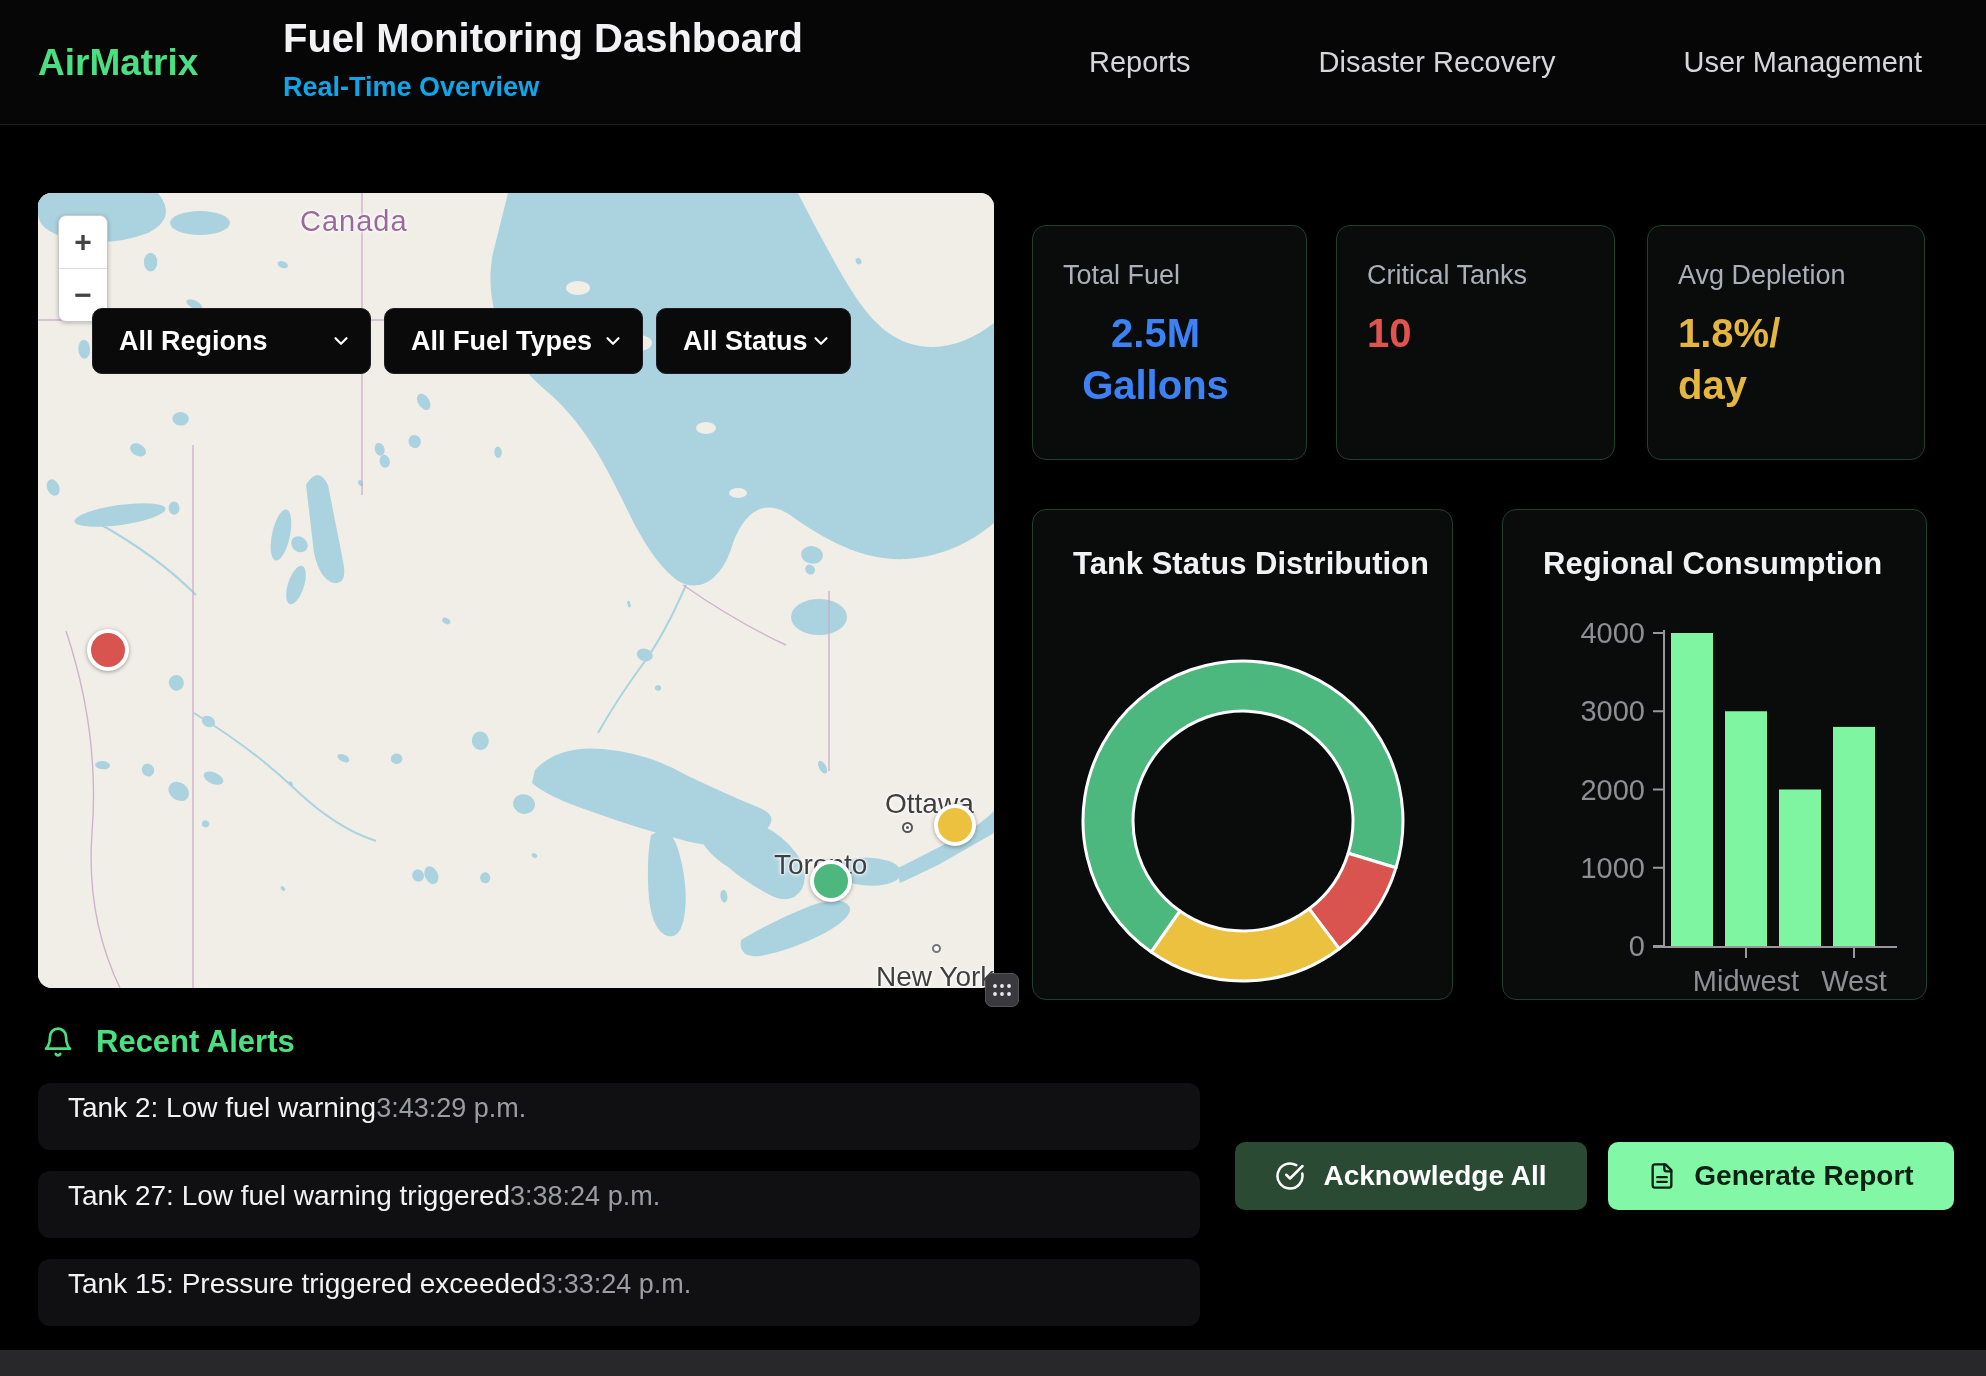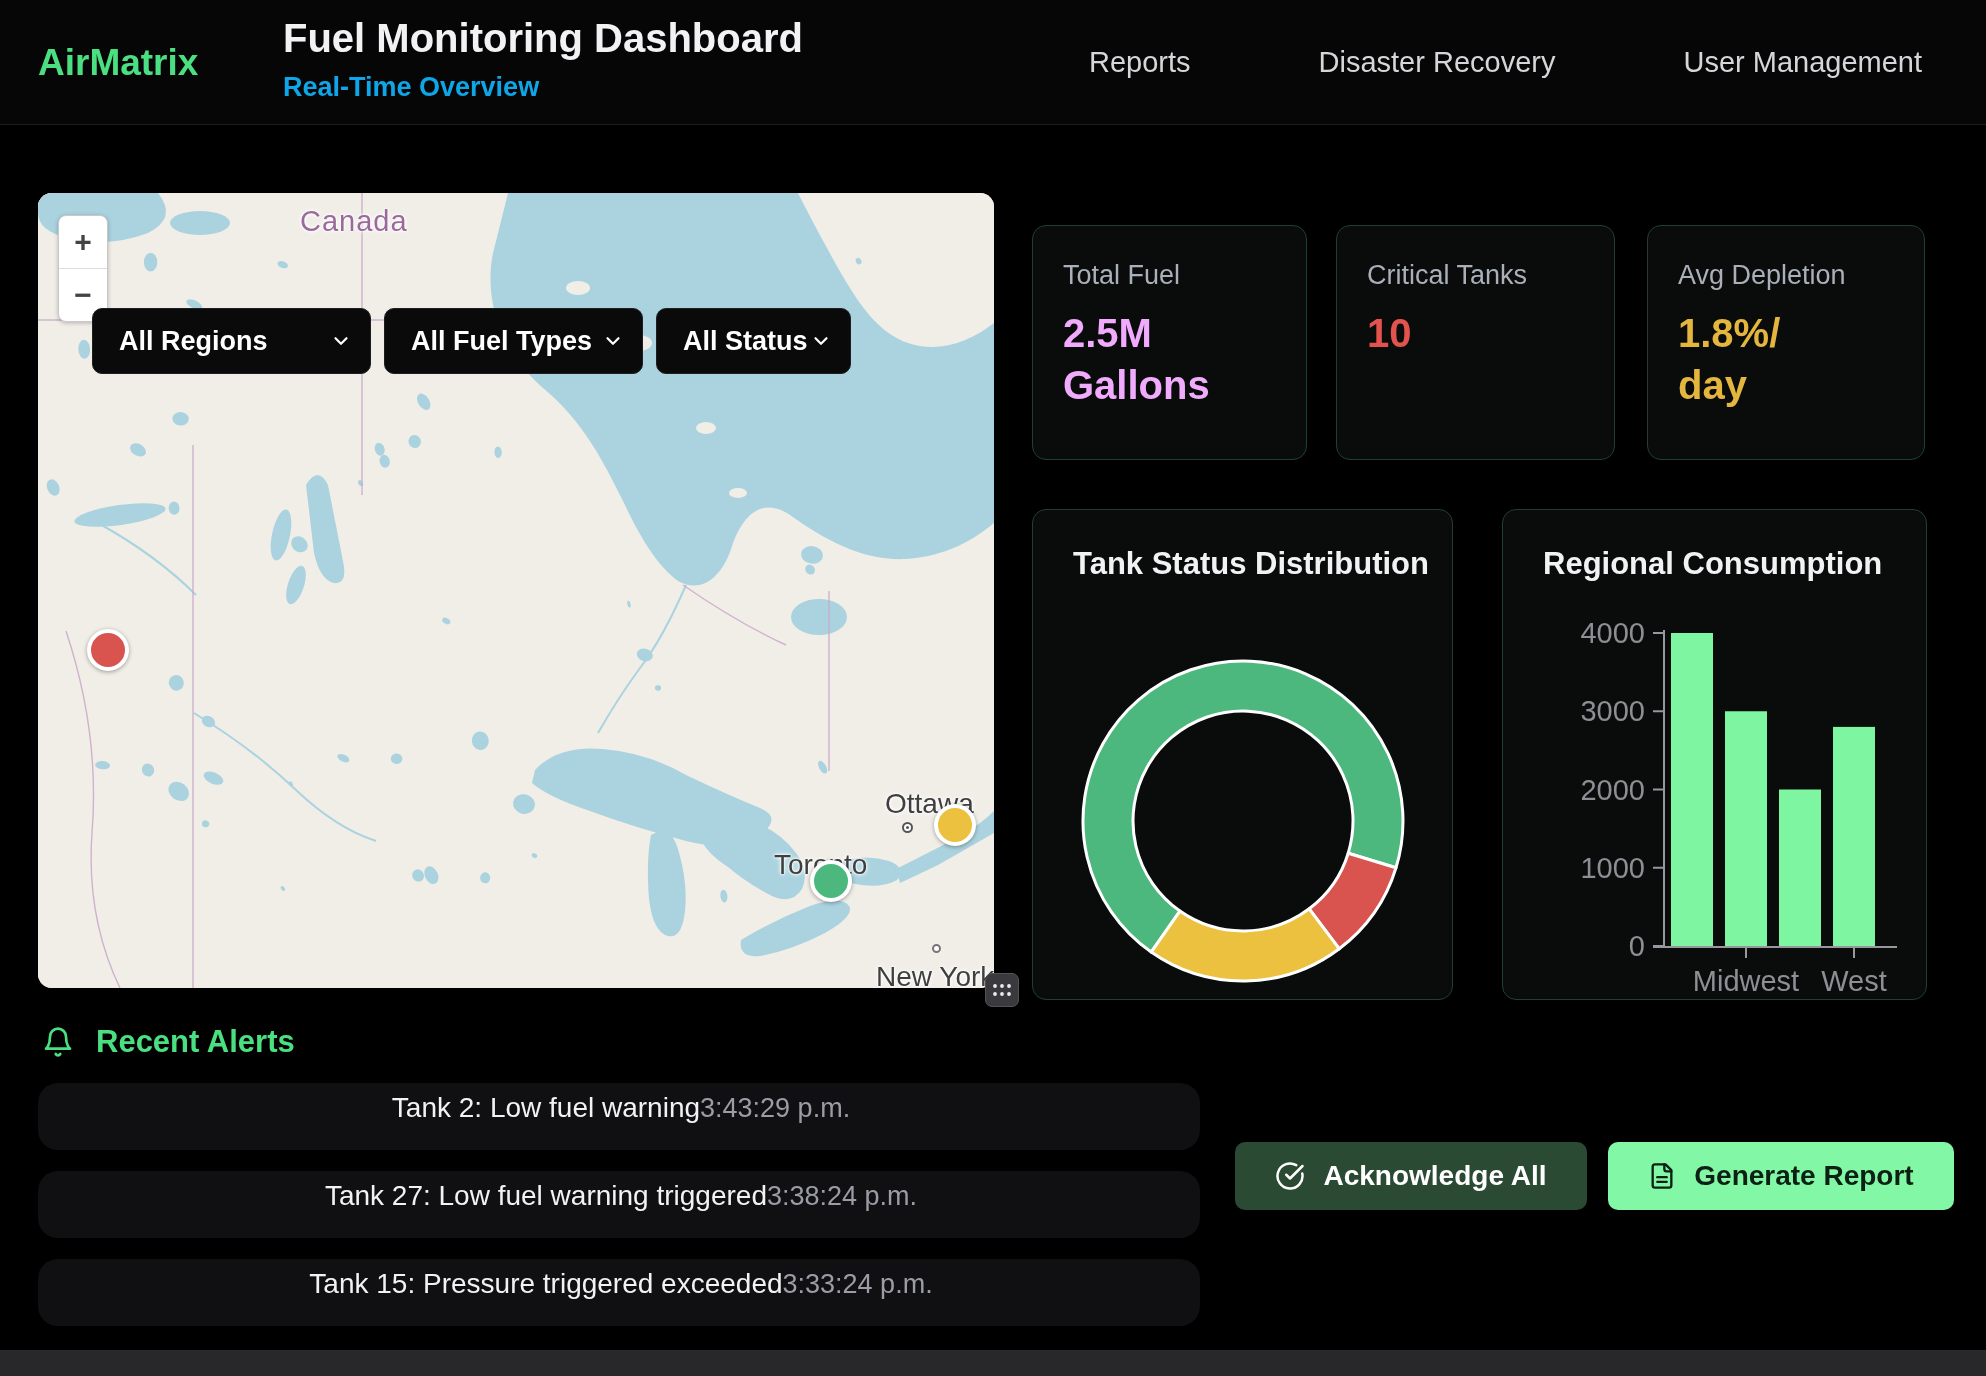--- a/index.html
+++ b/index.html
@@ -63,22 +63,22 @@
               border-radius:14px;box-sizing:border-box;overflow:hidden;}
   .donut-card{left:1032px;width:421px;}
   .bars-card{left:1502px;width:425px;}
   .card-title{position:absolute;left:40px;top:36px;font-size:31px;font-weight:bold;color:#f2f2f4;}
   .chart-card svg{position:absolute;left:0;top:0;}
   .chart-card svg text{font-family:"Liberation Sans","DejaVu Sans",sans-serif;}
 
   
   .alerts-head{position:absolute;left:42px;top:1024px;display:flex;align-items:center;gap:22px;}
   .alerts-title{font-size:31px;font-weight:bold;color:#4ae081;}
-  .alert-row{position:absolute;left:38px;width:1162px;height:67px;background:#101013;border-radius:20px;
-             display:flex;align-items:center;justify-content:center;
+  .alert-row{position:absolute;left:38px;width:1162px;height:67px;background:#101013;border-radius:12px;
+             display:flex;align-items:center;justify-content:flex-start;
              padding:0 26px 17px 30px;box-sizing:border-box;}
   .r1{top:1083px;} .r2{top:1171px;} .r3{top:1259px;}
   .alert-msg{font-size:28px;color:#f2f2f4;}
   .alert-time{font-size:27px;color:#9b9ca4;}
 
   
   .btn{position:absolute;top:1142px;height:68px;border:none;border-radius:10px;display:flex;
        align-items:center;justify-content:center;gap:18px;font-size:28px;font-weight:bold;
        cursor:pointer;font-family:inherit;}
   .btn-ack{left:1235px;width:352px;color:#fff;}
@@ -254,21 +254,21 @@
         <circle cx="10" cy="3" r="1.9" fill="#ececec"></circle>
         <circle cx="17" cy="3" r="1.9" fill="#ececec"></circle>
       <circle cx="3" cy="11" r="1.9" fill="#ececec"></circle>
         <circle cx="10" cy="11" r="1.9" fill="#ececec"></circle>
         <circle cx="17" cy="11" r="1.9" fill="#ececec"></circle>
     </svg>
   </div>
 
   <div class="stat s1">
     <div class="slabel">Total Fuel</div>
-    <div class="svalue" style="color: #f0abfc;">2.5M Gallons</div>
+    <div class="svalue" style="color: #3b82f6; text-align: center;">2.5M Gallons</div>
   </div>
   <div class="stat s2">
     <div class="slabel">Critical Tanks</div>
     <div class="svalue" style="color: rgb(226, 83, 78);">10</div>
   </div>
   <div class="stat s3">
     <div class="slabel">Avg Depletion</div>
     <div class="svalue" style="color: rgb(228, 182, 62);">1.8%/day</div>
   </div>
 

